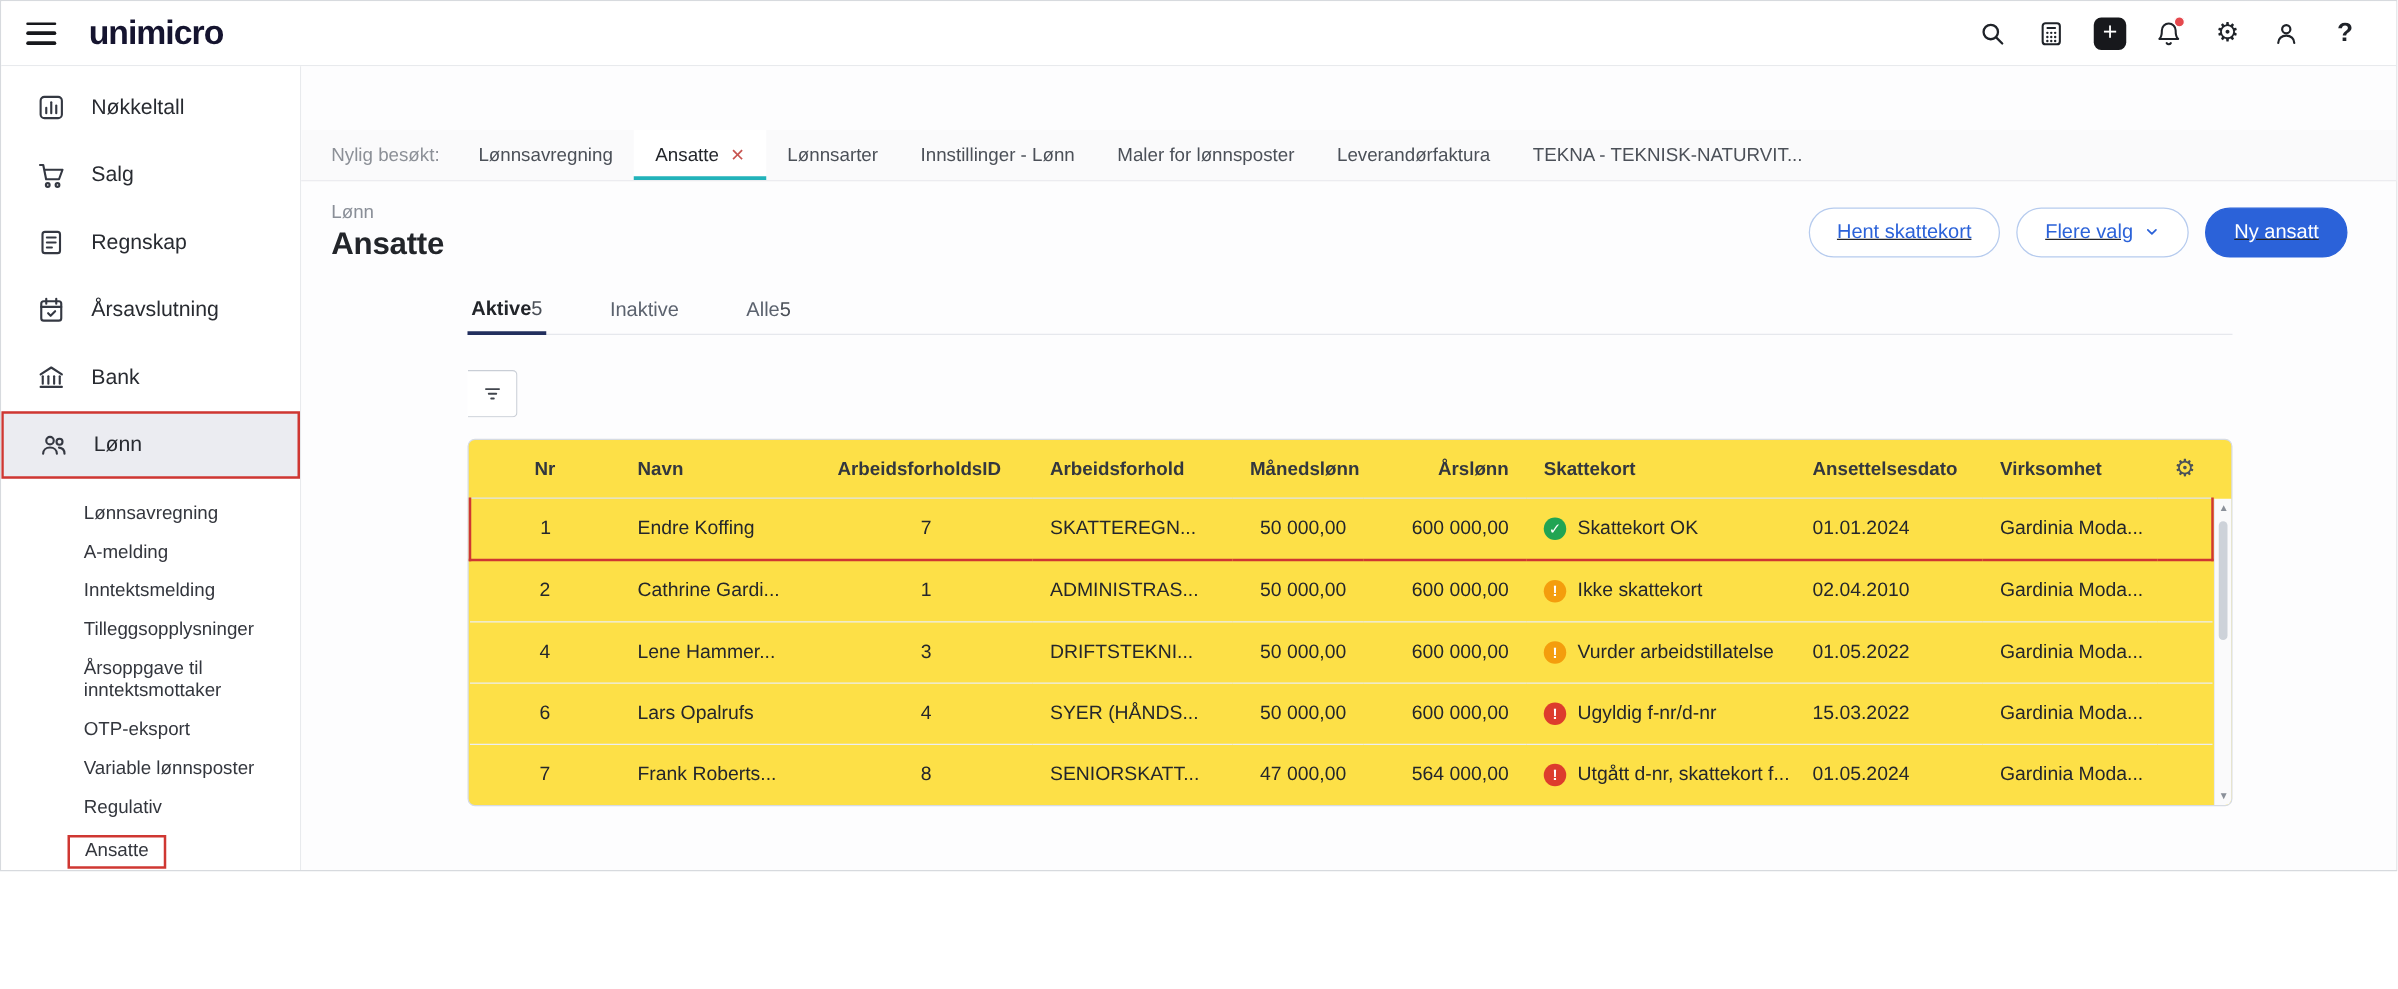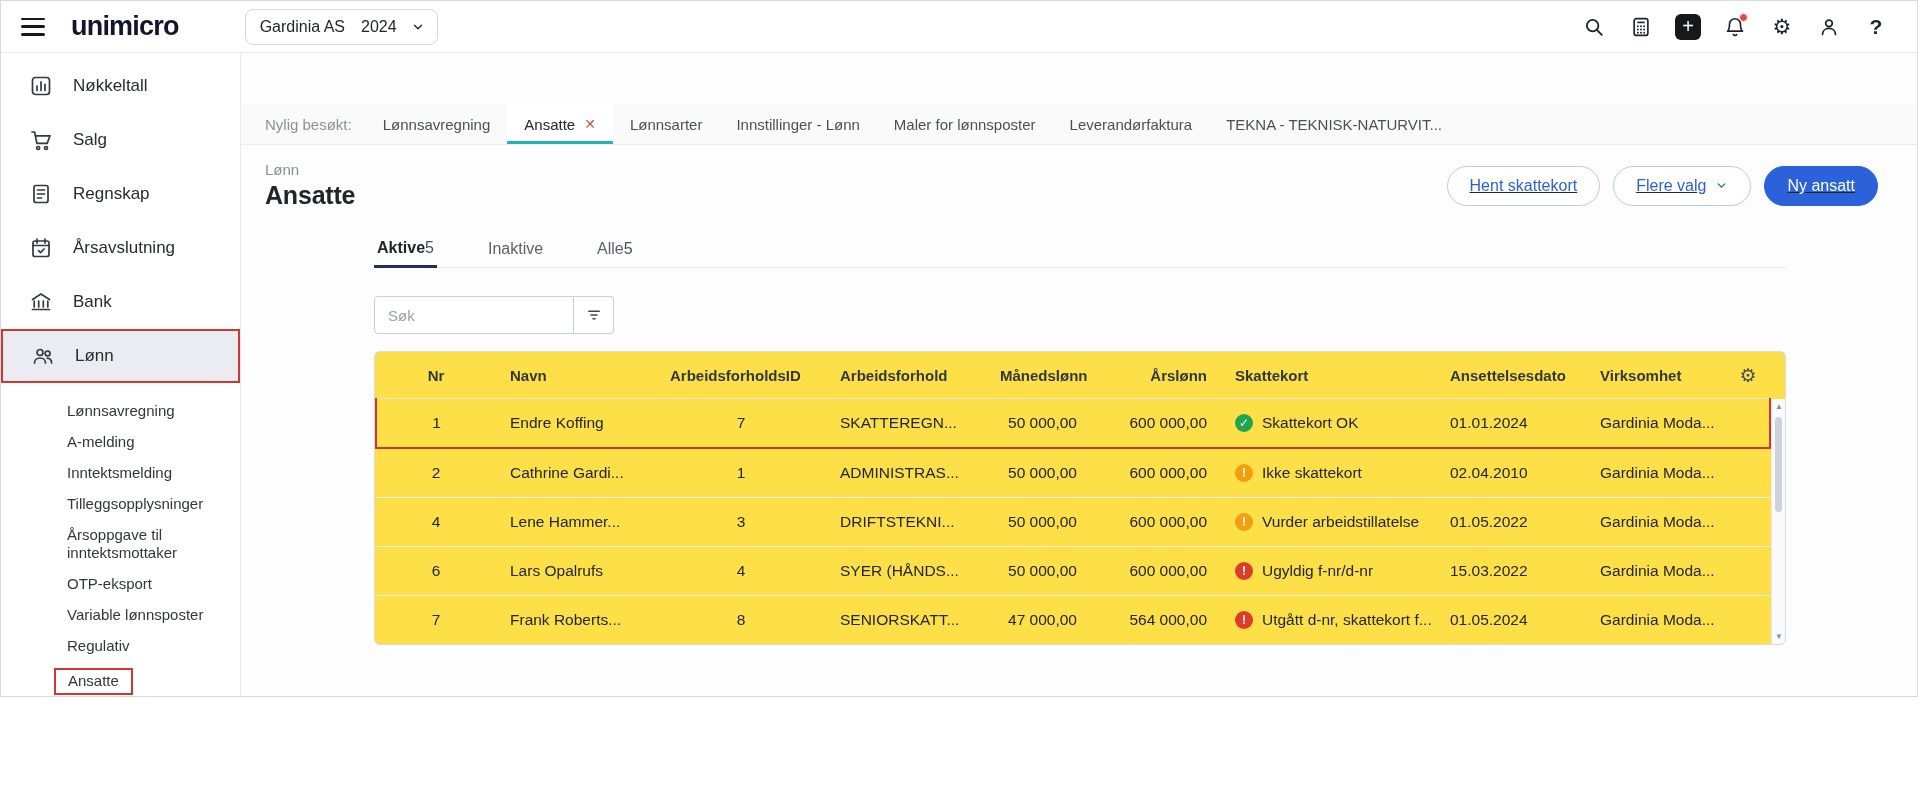--- a/index.html
+++ b/index.html
@@ -98,29 +98,20 @@
 
 <div class="app">
 
   <div class="topbar">
     <div class="hamburger">
         <span></span>
         <span></span>
         <span></span>
       </div>
     <div class="logo">unimicro</div>
-    <div class="company-select">
-      <span>Gardinia AS</span>
-      <span class="year">2024</span>
-      <span>
-        <svg width="14" height="14" viewBox="0 0 24 24" fill="none" stroke="#23262b" stroke-width="2.4" stroke-linecap="round" stroke-linejoin="round">
-            <polyline points="6 9 12 15 18 9"></polyline>
-          </svg>
-      </span>
-    </div>
     <div class="topbar-right">
       <div class="tb-icon">
         <svg width="22" height="22" viewBox="0 0 24 24" fill="none" stroke="#1f2329" stroke-width="2" stroke-linecap="round">
             <circle cx="10.5" cy="10.5" r="6.3"></circle>
             <line x1="15.4" y1="15.4" x2="20.5" y2="20.5"></line>
           </svg>
       </div>
       <div class="tb-icon">
         <svg width="22" height="22" viewBox="0 0 24 24" fill="none" stroke="#1f2329" stroke-width="1.8">
             <rect x="4.5" y="2.8" width="15" height="18.4" rx="2.5"></rect>
@@ -299,21 +290,20 @@
             <span>Inaktive</span>
               <span class="count"></span>
           </div>
           <div class="vtab">
             <span>Alle</span>
               <span class="count">5</span>
           </div>
         </div>
 
         <div class="search-row">
-          <input class="search-input" type="text" placeholder="Søk" style="">
           <div class="filter-btn">
             <svg width="18" height="18" viewBox="0 0 24 24" fill="none" stroke="#41454d" stroke-width="2" stroke-linecap="round">
                 <line x1="5" y1="7" x2="19" y2="7"></line>
                 <line x1="8" y1="12" x2="16" y2="12"></line>
                 <line x1="10.6" y1="17" x2="13.4" y2="17"></line>
               </svg>
           </div>
         </div>
 
         <div class="table-card">

